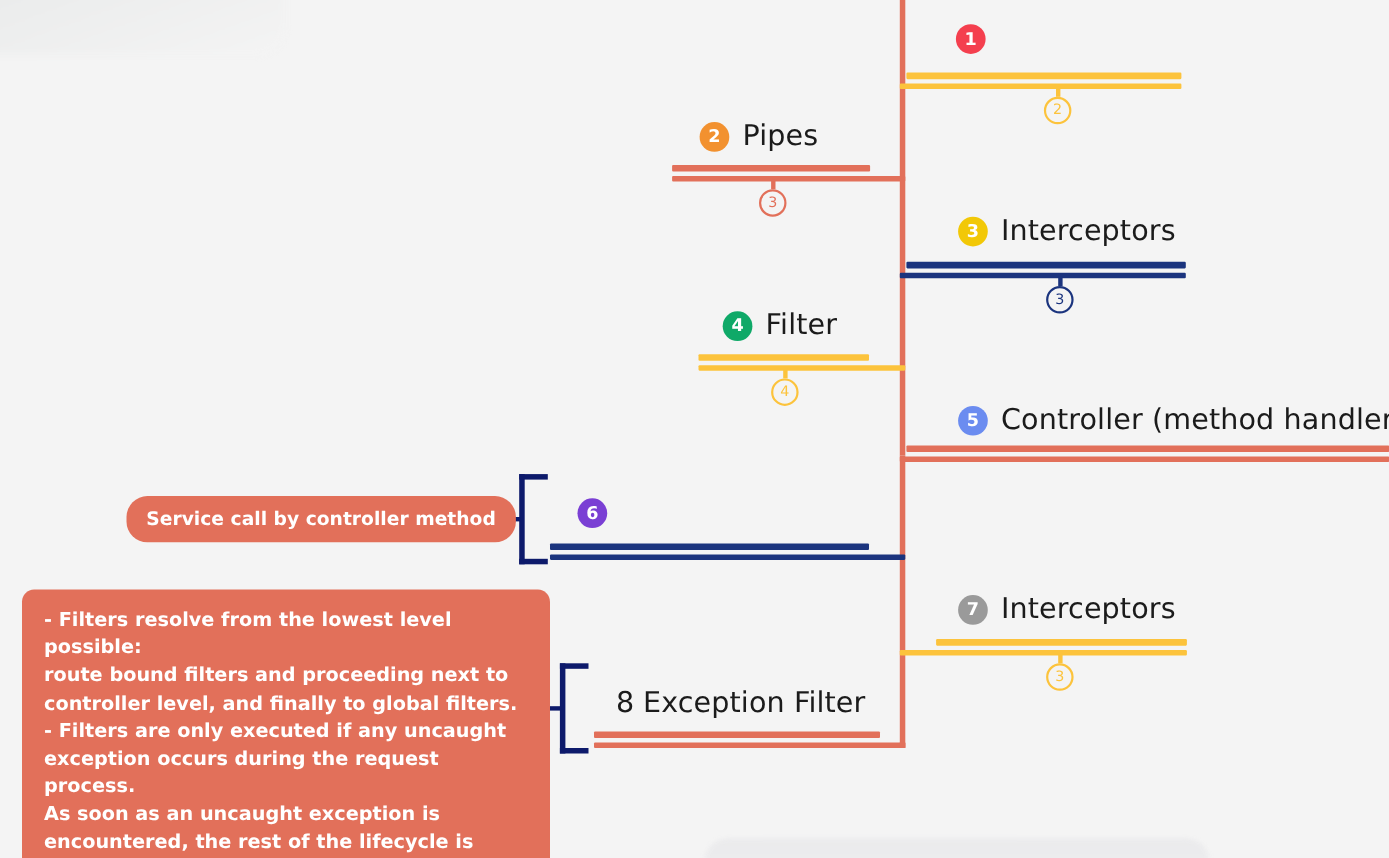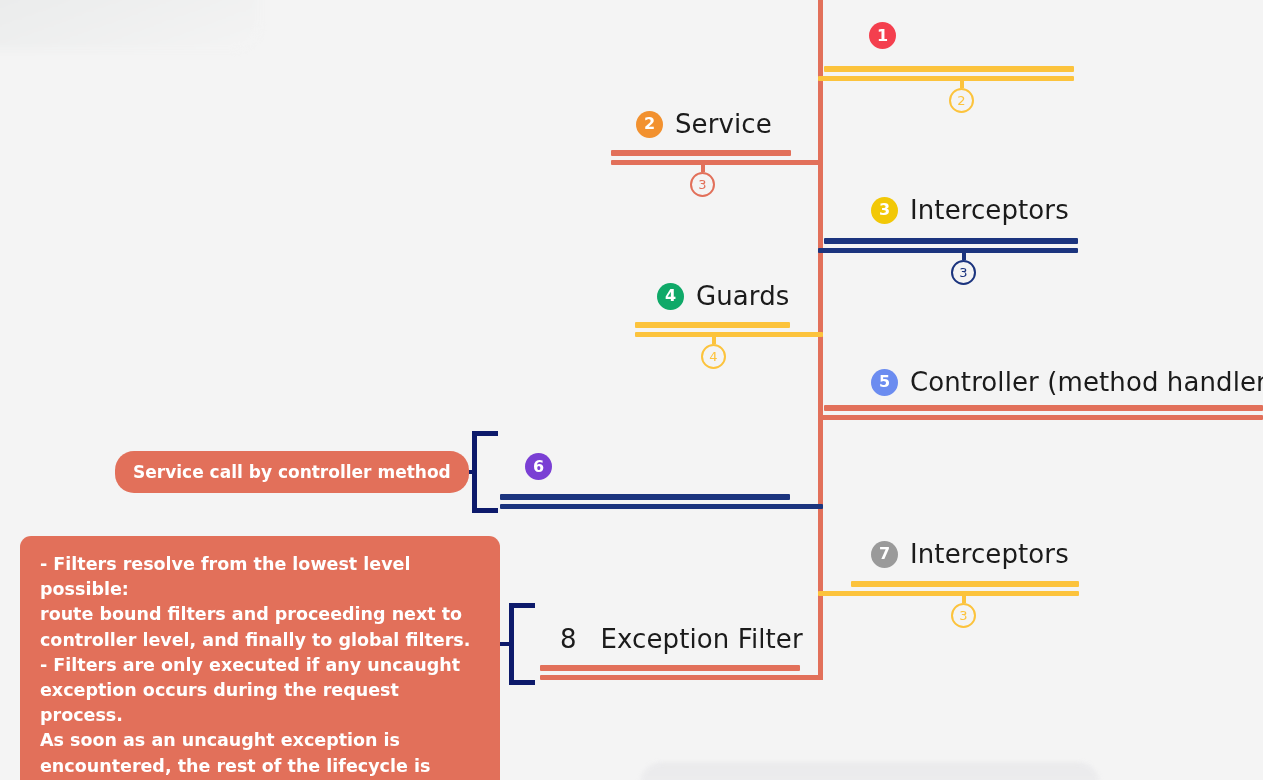--- a/index.html
+++ b/index.html
@@ -98,21 +98,21 @@
   <div class="rule" style="left:824px;top:66px;width:250px;background:#fcc33c;"></div>
   <div class="rule thin" style="left:818px;top:76px;width:256px;background:#fcc33c;"></div>
   <div class="marker" style="left:949px;top:79px;color:#fcc33c;">
     <div class="stem" style="background:#fcc33c;"></div>
     <div class="ring">2</div>
   </div>
 
   <div class="stage" style="left:636px;top:109px;">
     <div class="stage-head">
       <span class="badge" style="background:#f2912f;">2</span>
-      <span class="stage-label">Service</span>
+      <span class="stage-label">Pipes</span>
     </div>
   </div>
   <div class="rule" style="left:611px;top:150px;width:180px;background:#e2705a;"></div>
   <div class="rule thin" style="left:611px;top:160px;width:212px;background:#e2705a;"></div>
   <div class="marker" style="left:690px;top:163px;color:#e2705a;">
     <div class="stem" style="background:#e2705a;"></div>
     <div class="ring">3</div>
   </div>
 
   <div class="stage" style="left:871px;top:195px;">
@@ -124,21 +124,21 @@
   <div class="rule" style="left:824px;top:238px;width:254px;background:#1b347e;"></div>
   <div class="rule thin" style="left:818px;top:248px;width:260px;background:#1b347e;"></div>
   <div class="marker" style="left:951px;top:251px;color:#1b347e;">
     <div class="stem" style="background:#1b347e;"></div>
     <div class="ring">3</div>
   </div>
 
   <div class="stage" style="left:657px;top:281px;">
     <div class="stage-head">
       <span class="badge" style="background:#0fa968;">4</span>
-      <span class="stage-label">Guards</span>
+      <span class="stage-label">Filter</span>
     </div>
   </div>
   <div class="rule" style="left:635px;top:322px;width:155px;background:#fcc33c;"></div>
   <div class="rule thin" style="left:635px;top:332px;width:188px;background:#fcc33c;"></div>
   <div class="marker" style="left:701px;top:335px;color:#fcc33c;">
     <div class="stem" style="background:#fcc33c;"></div>
     <div class="ring">4</div>
   </div>
 
   <div class="stage" style="left:871px;top:367px;">
@@ -176,21 +176,21 @@
   <div class="rule" style="left:851px;top:581px;width:228px;background:#fcc33c;"></div>
   <div class="rule thin" style="left:818px;top:591px;width:261px;background:#fcc33c;"></div>
   <div class="marker" style="left:951px;top:594px;color:#fcc33c;">
     <div class="stem" style="background:#fcc33c;"></div>
     <div class="ring">3</div>
   </div>
 
   <div class="stage" style="left:560px;top:624px;">
     <div class="stage-head">
       <span class="plain-num">8</span>
-      <span class="stage-label" style="margin-left:24px;">Exception Filter</span>
+      <span class="stage-label" style="margin-left:8px;">Exception Filter</span>
     </div>
   </div>
   <div class="rule" style="left:540px;top:665px;width:260px;background:#e2705a;"></div>
   <div class="rule thin" style="left:540px;top:675px;width:283px;background:#e2705a;"></div>
 
   <div class="bracket" style="left:500px;top:603px;width:36px;height:82px;">
     <div class="bar" style="left:9px;top:0;width:5px;height:82px;"></div>
     <div class="bar" style="left:9px;top:0;width:26px;height:5px;"></div>
     <div class="bar" style="left:9px;top:77px;width:26px;height:5px;"></div>
     <div class="bar" style="left:0;top:39px;width:10px;height:4px;"></div>

